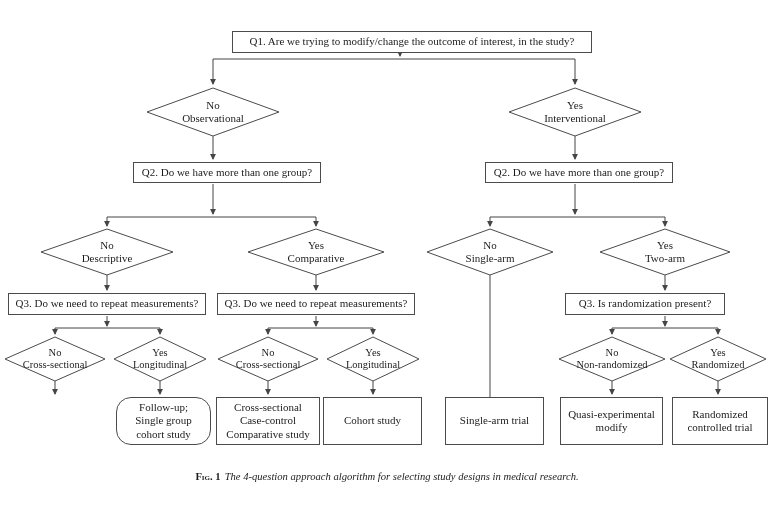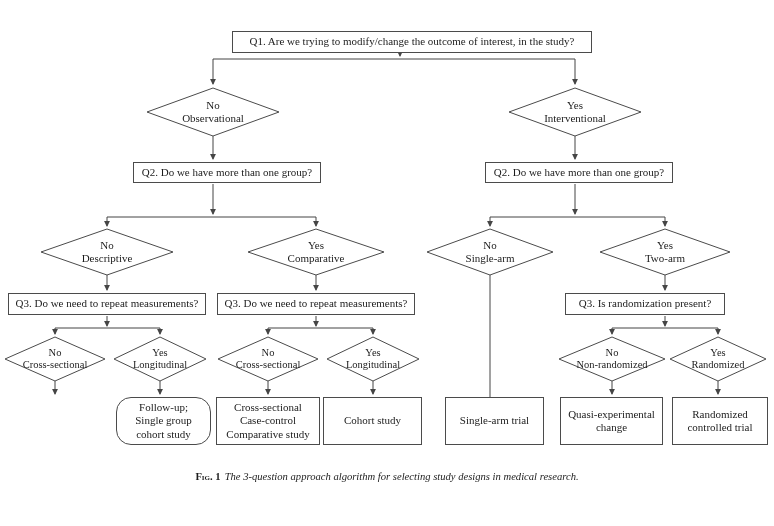--- a/index.html
+++ b/index.html
@@ -130,21 +130,21 @@
 
   <div class="rnode" style="left:116px;top:397px;width:95px;height:48px;border-radius:15px;">Follow-up;
 Single group
 cohort study</div>
   <div class="rnode" style="left:216px;top:397px;width:104px;height:48px;">Cross-sectional
 Case-control
 Comparative study</div>
   <div class="rnode" style="left:323px;top:397px;width:99px;height:48px;">Cohort study</div>
   <div class="rnode" style="left:445px;top:397px;width:99px;height:48px;">Single-arm trial</div>
   <div class="rnode" style="left:560px;top:397px;width:103px;height:48px;">Quasi-experimental
-change</div>
+modify</div>
   <div class="rnode" style="left:672px;top:397px;width:96px;height:48px;">Randomized
 controlled trial</div>
 
   <div class="caption">
-    <span class="fig-label">Fig. 1</span><span class="fig-text">The 3-question approach algorithm for selecting study designs in medical research.</span>
+    <span class="fig-label">Fig. 1</span><span class="fig-text">The 4-question approach algorithm for selecting study designs in medical research.</span>
   </div>
 
 </div>
 
 </body></html>

